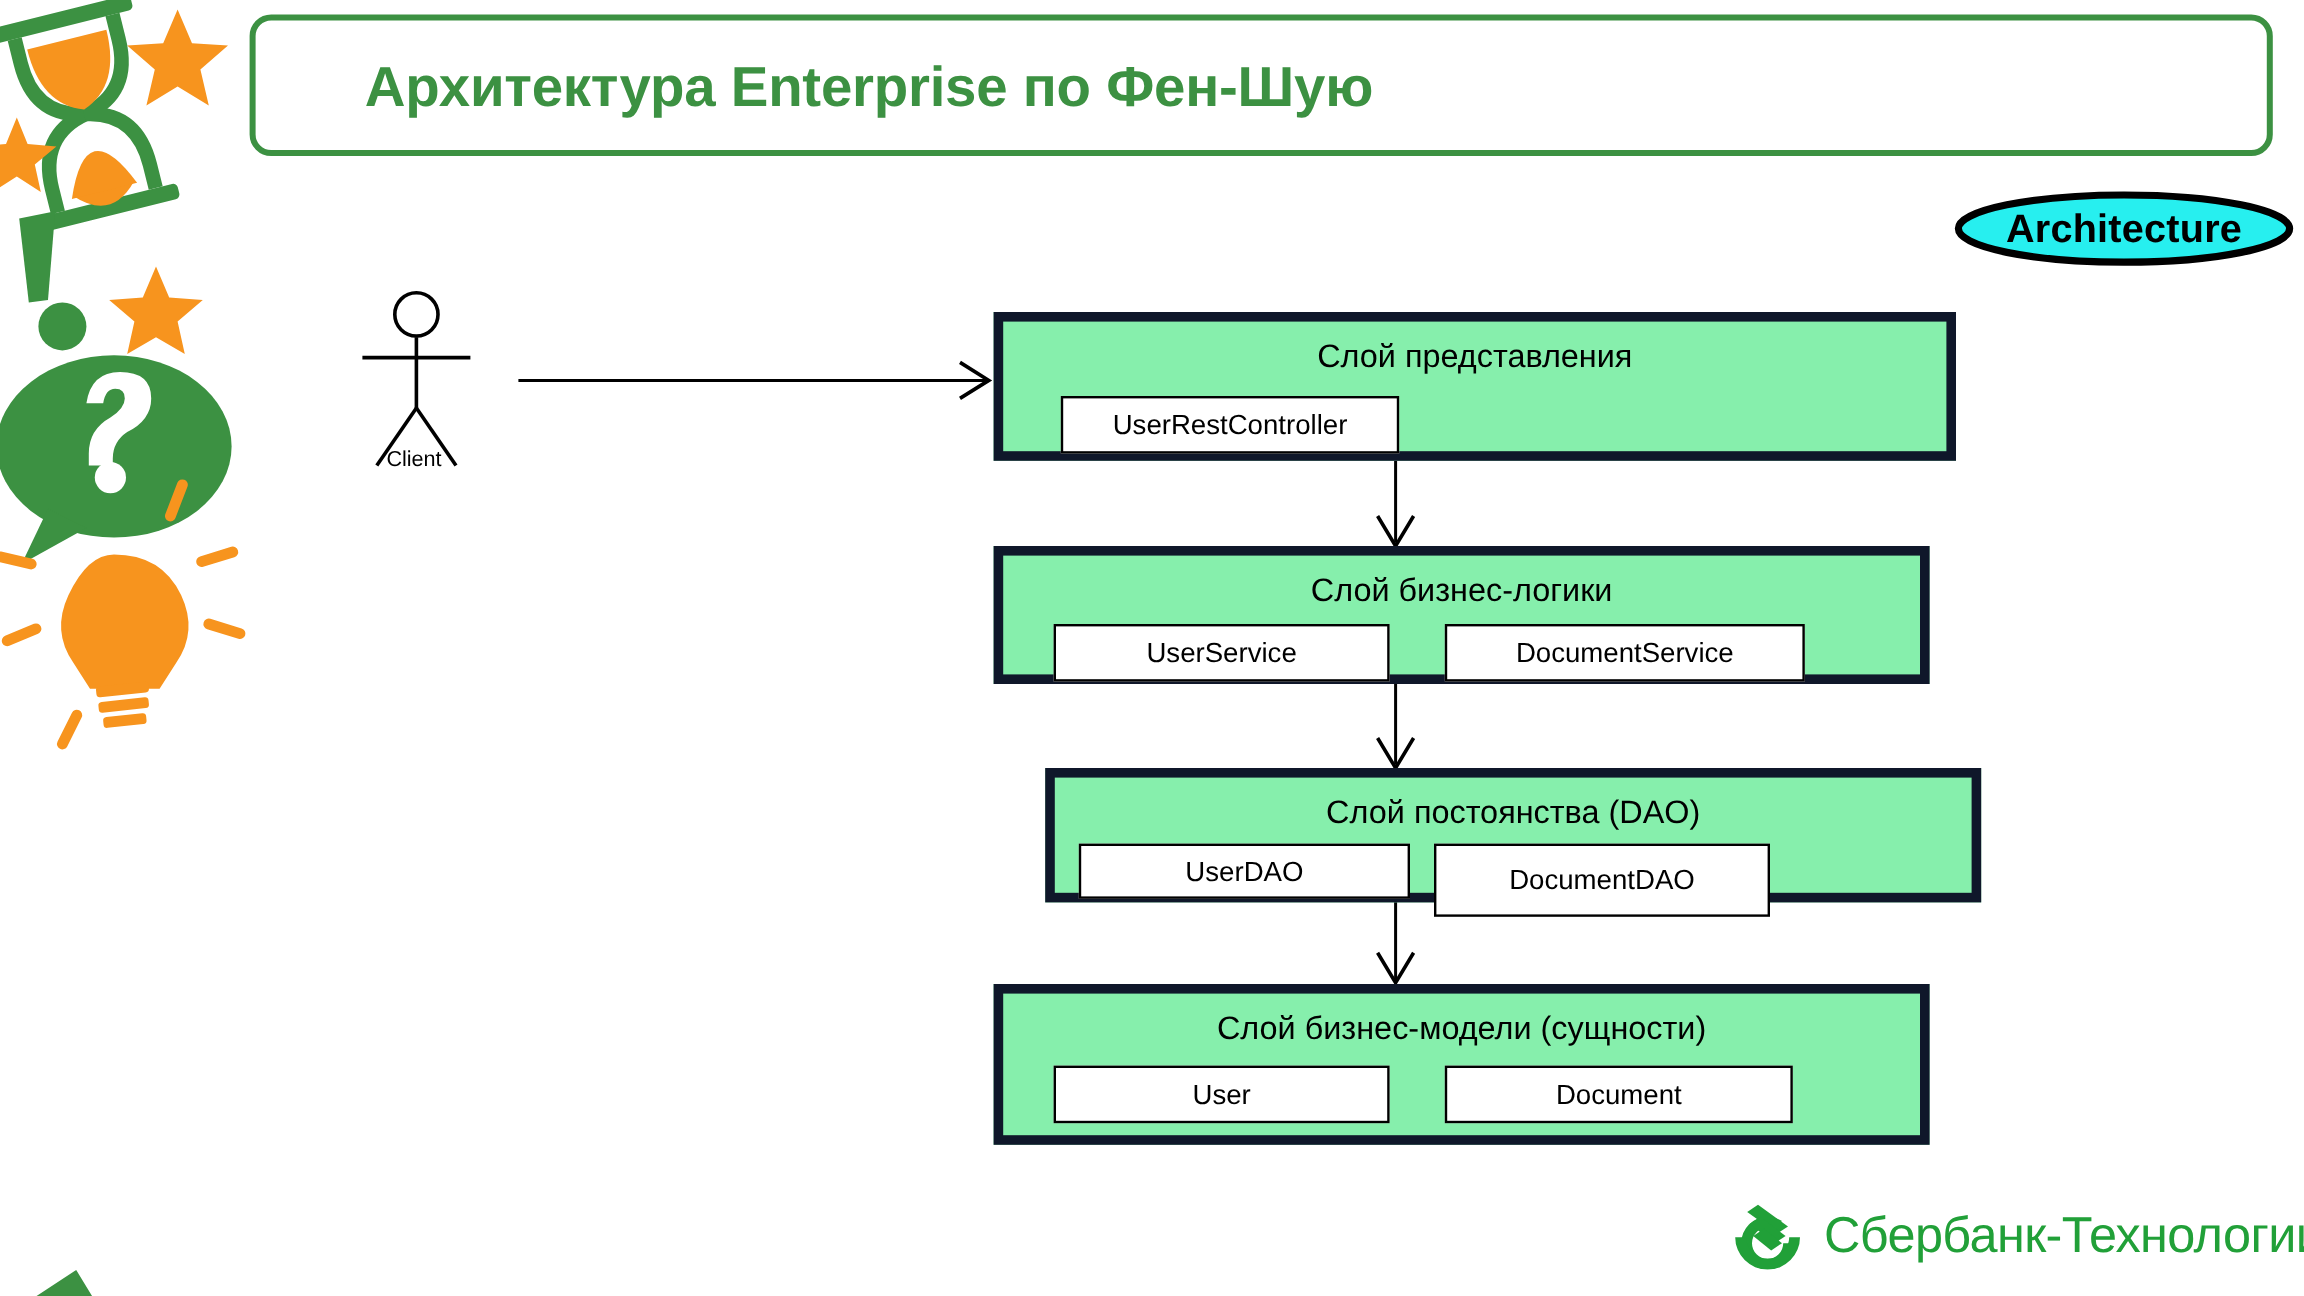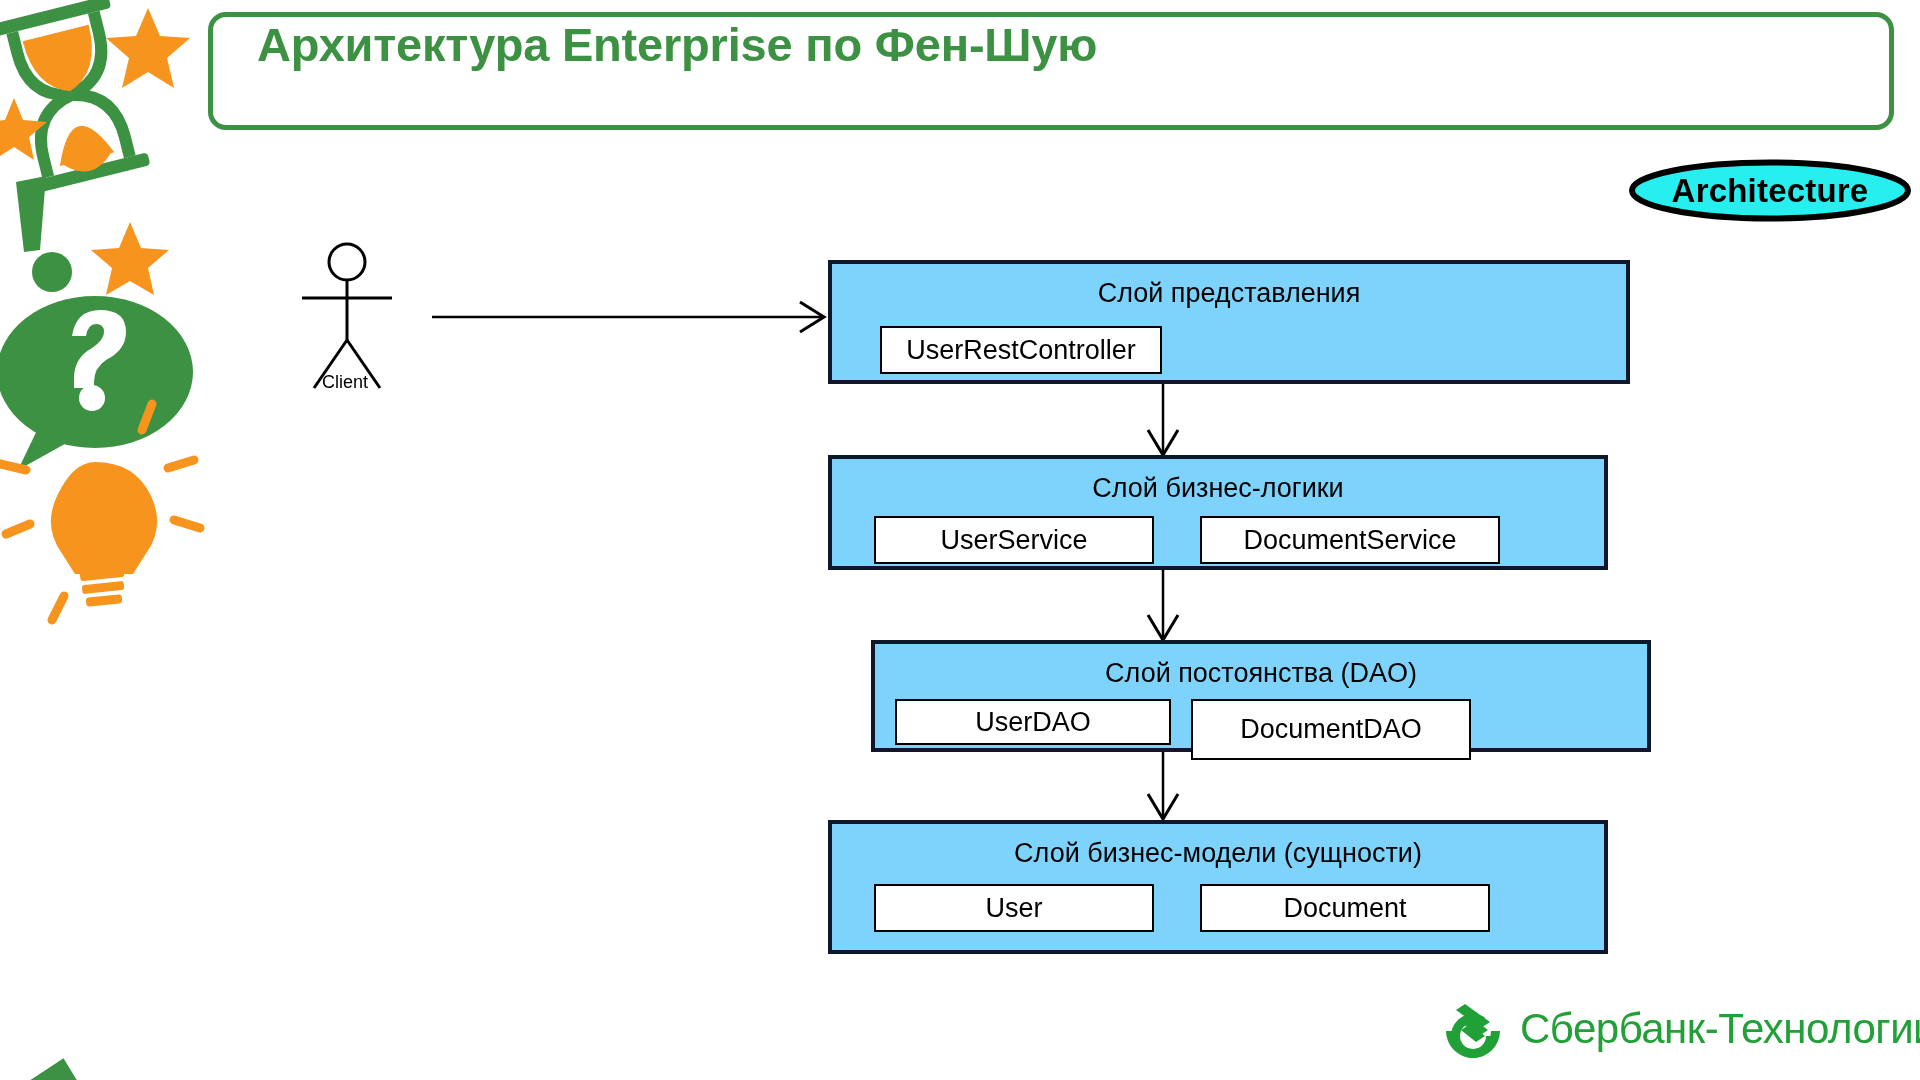--- a/index.html
+++ b/index.html
@@ -26,21 +26,22 @@
   
   #title-bar {
     position: absolute;
     left: 208px; top: 12px;
     width: 1686px; height: 118px;
     box-sizing: border-box;
     border: 5px solid #3c9142;
     border-radius: 18px;
     background: #ffffff;
     display: flex;
-    align-items: flex-start;
+    align-items: center;
+    padding-left: 47px;
   }
   #title-text {
     margin-left: 44px;
     color: #3c9142;
     font-size: 47px;
     font-weight: bold;
     letter-spacing: -0.2px;
     white-space: nowrap;
   }
 
@@ -66,41 +67,41 @@
   
   #diagram {
     position: absolute;
     left: 0; top: 0;
     width: 1920px; height: 1080px;
   }
 
   .layer-box {
     position: absolute;
     box-sizing: border-box;
-    border: 4px solid #0f172a;
-    background: #7dd3fc;
+    border: 8px solid #0f172a;
+    background: #86efac;
   }
   .layer-title {
     position: absolute;
     left: 0; right: 0;
     top: 14px;
     text-align: center;
     font-size: 27px;
     color: #000000;
     white-space: nowrap;
   }
   .comp-box {
     position: absolute;
     box-sizing: border-box;
     border: 2px solid #000000;
     background: #ffffff;
     display: flex;
     align-items: center;
     justify-content: center;
-    font-size: 27px;
+    font-size: 23px;
     color: #000000;
     white-space: nowrap;
   }
 
   
   #actor-label {
     position: absolute;
     left: 280px; top: 372px;
     width: 130px;
     text-align: center;

